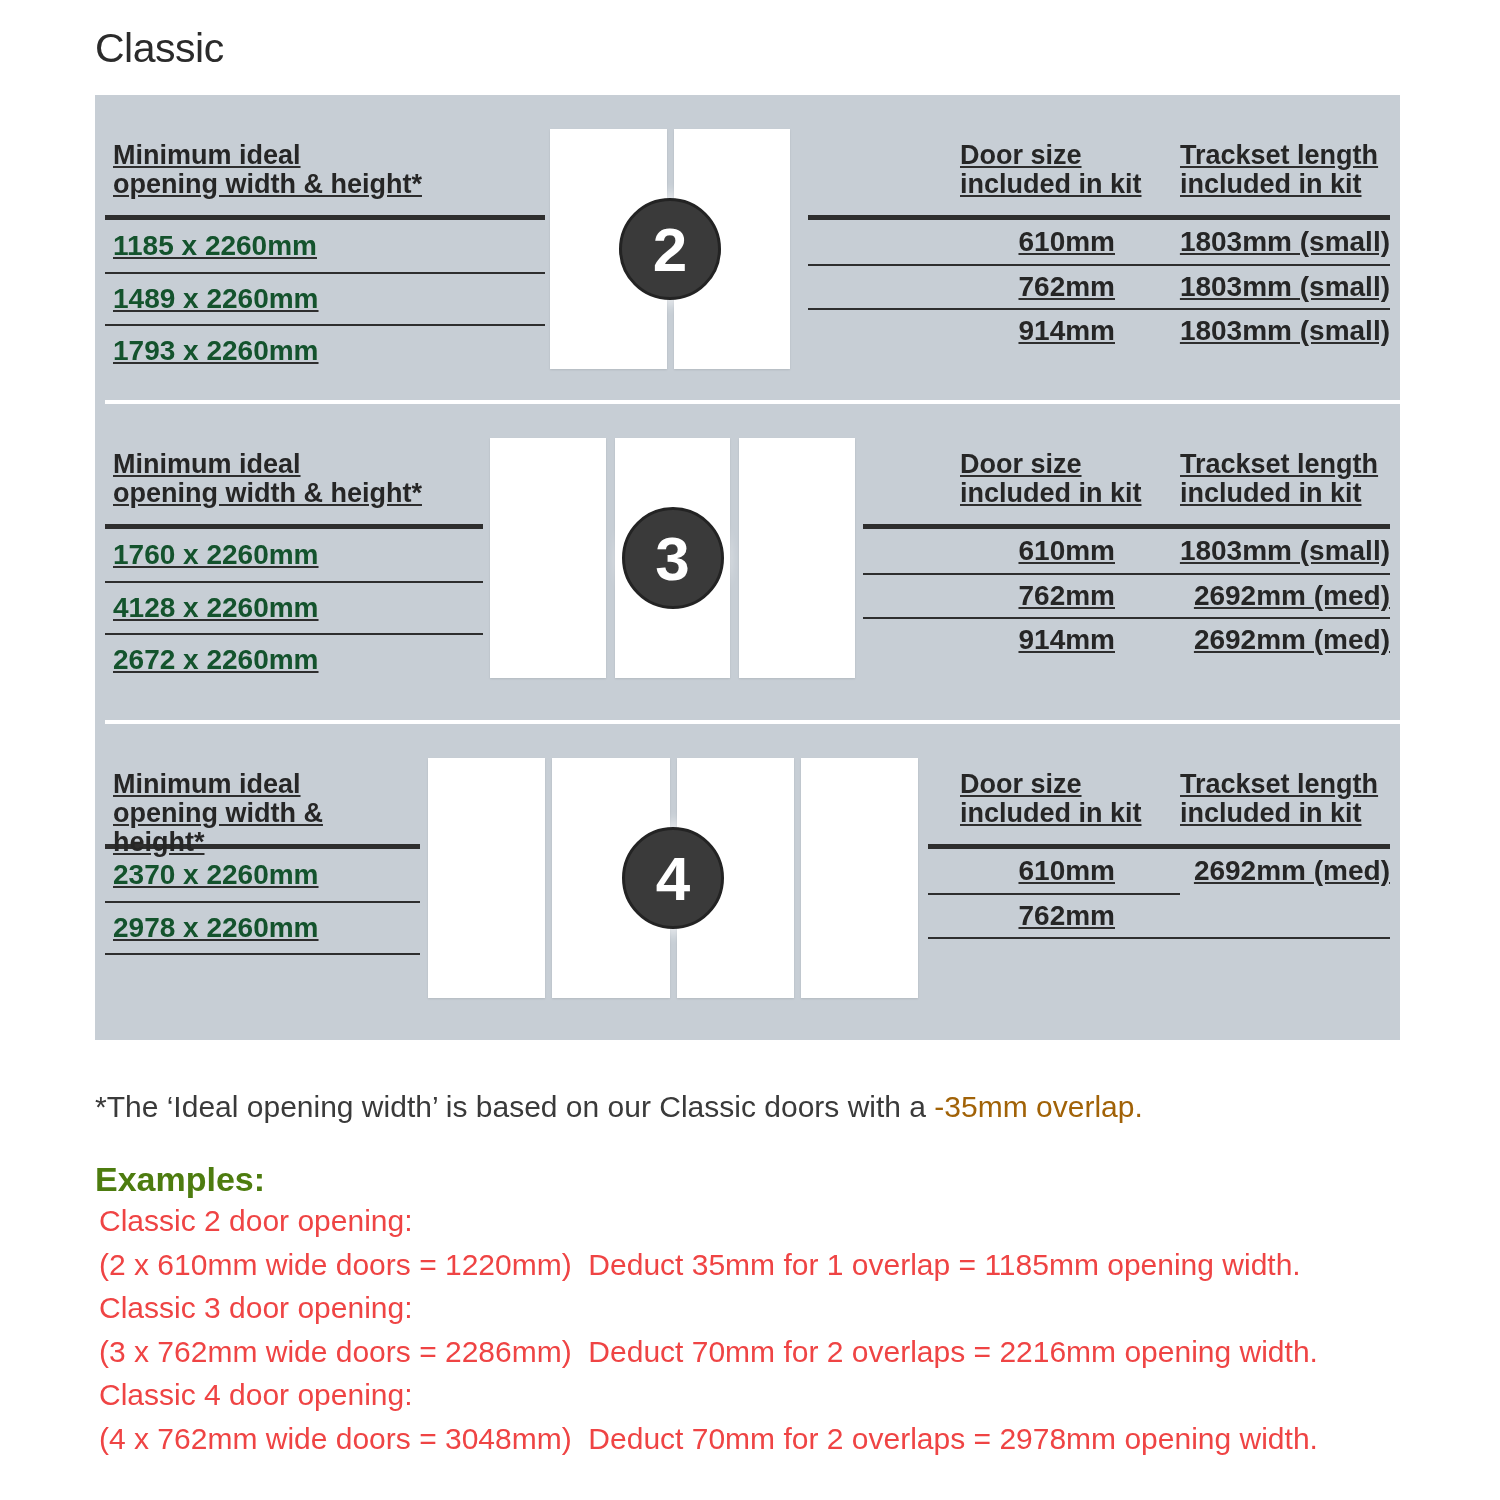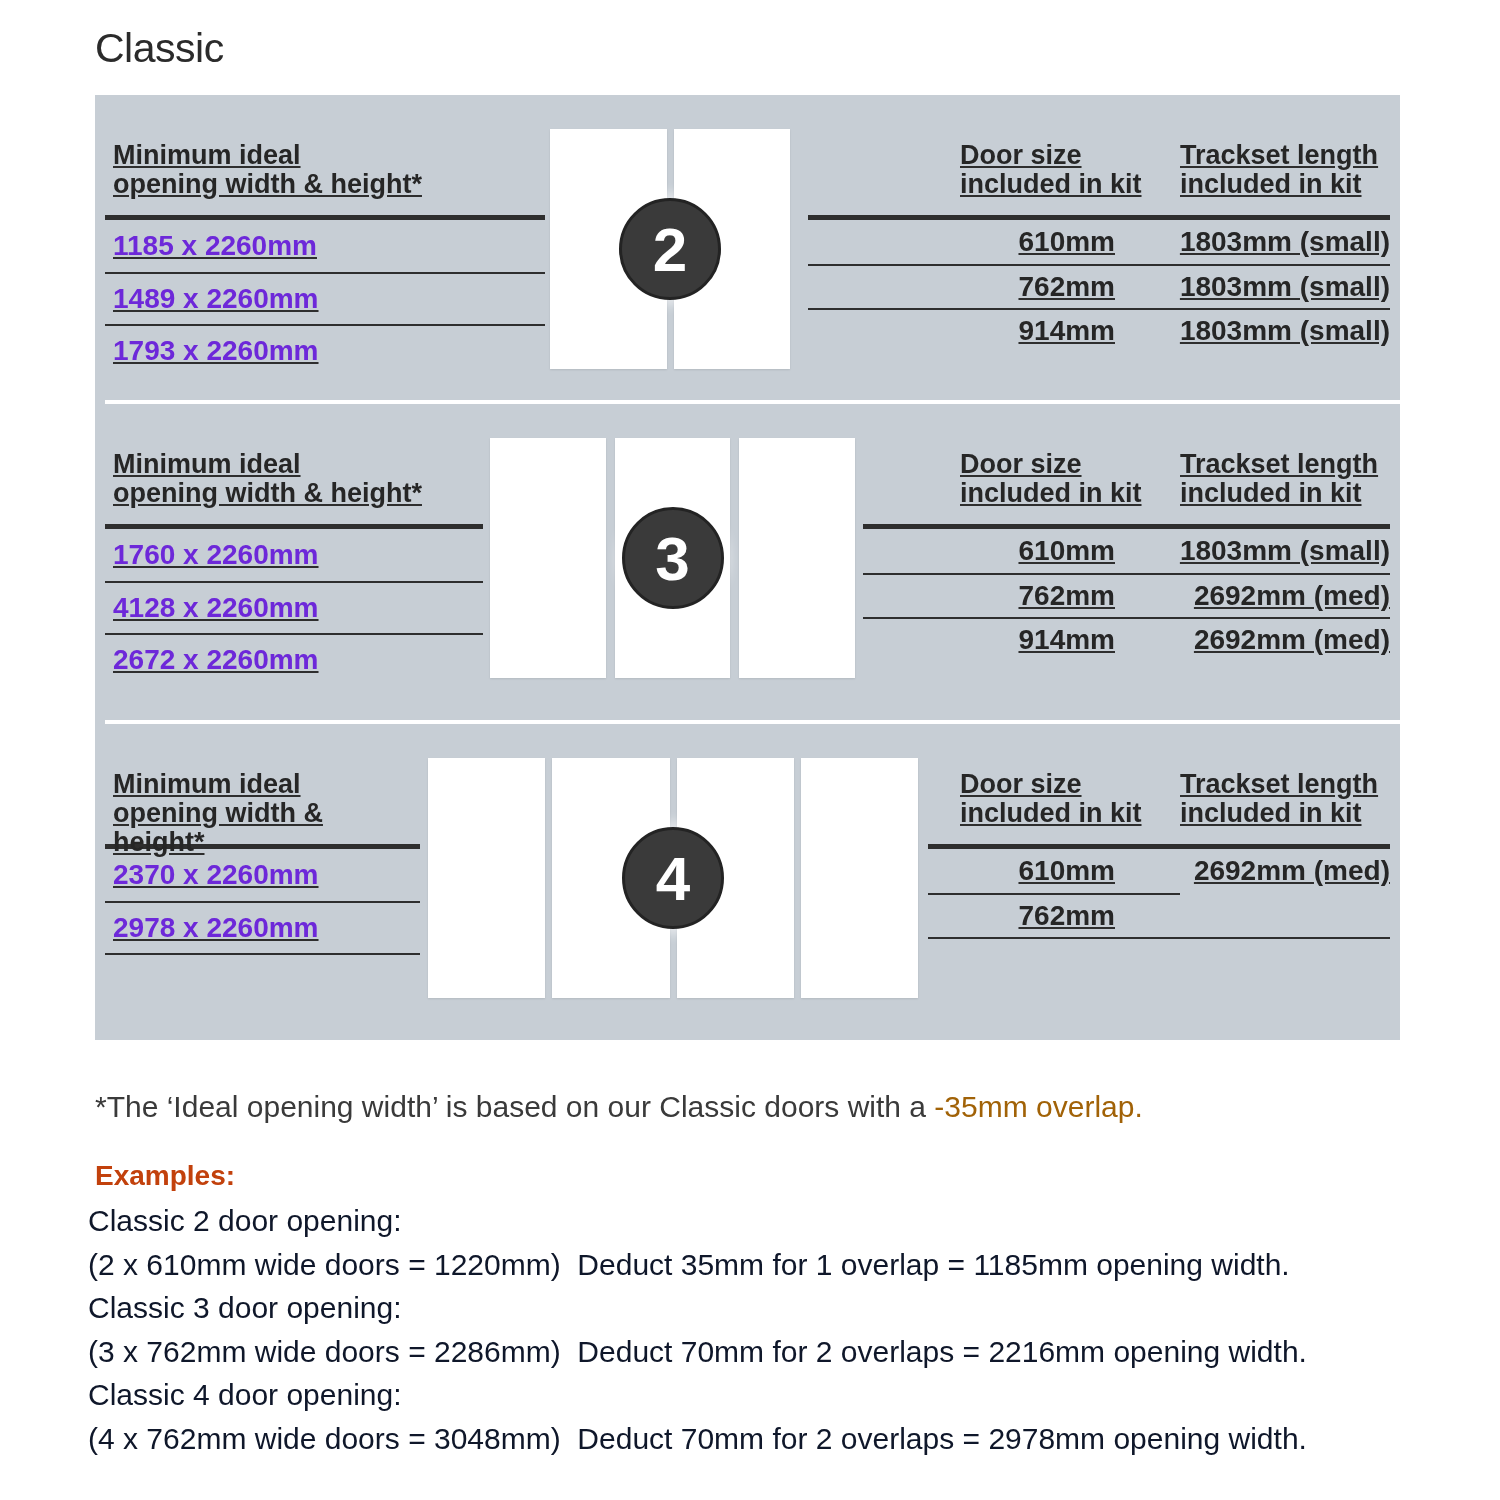--- a/index.html
+++ b/index.html
@@ -20,21 +20,21 @@
   .section.s0{height:305px;}
   .section.s1{height:316px;}
   .section.s2{height:316px;}
   .sep{height:4px;background:#ffffff;margin-left:10px;}
   
   .tbl{position:absolute;top:40px;text-decoration:underline;}
   .tbl-header{height:80px;box-sizing:border-box;padding-top:6px;}
   .hline{font-size:27px;font-weight:bold;line-height:29px;color:#262626;}
   .thick-rule{border-top:5px solid var(--rule,#2e2e2e);}
   .row{height:52px;box-sizing:border-box;display:flex;align-items:center;
-       font-size:28px;font-weight:bold;color:#6d28d9;}
+       font-size:28px;font-weight:bold;color:#14532d;}
   .rows .row + .row{border-top:2px solid var(--rule,#2e2e2e);}
   .bottom-rule{border-top:2px solid var(--rule,#2e2e2e);}
   
   .left-tbl{left:10px;}
   .s0 .left-tbl{width:440px;}
   .s1 .left-tbl{width:378px;}
   .s2 .left-tbl{width:315px;}
   .left-tbl .hline,.left-tbl .row{padding-left:8px;}
   
   .right-tbl{}
@@ -64,24 +64,24 @@
     display:flex;align-items:center;justify-content:center;
     color:#ffffff;font-size:62px;font-weight:bold;
   }
   
   .footnote{
     position:absolute;left:95px;top:1090px;font-size:30px;color:#3a3a3a;
     white-space:pre-wrap;
   }
   .footnote .bold{font-weight:normal;color:#a16207;}
   .examples-heading{
-    position:absolute;left:95px;top:1160px;font-size:28px;font-weight:bold;color:#c2410c;
+    position:absolute;left:95px;top:1160px;font-size:34px;font-weight:bold;color:#4d7c0f;
   }
   .examples{
-    position:absolute;left:88px;top:1199px;font-size:30px;color:#0f172a;
+    position:absolute;left:99px;top:1199px;font-size:30px;color:#ef4444;
   }
   .examples .ex-line{line-height:43.5px;white-space:pre-wrap;}
 </style>
 </head>
 <body>
 
 <div class="page-title">Classic</div>
 
 <div class="panel">
 

